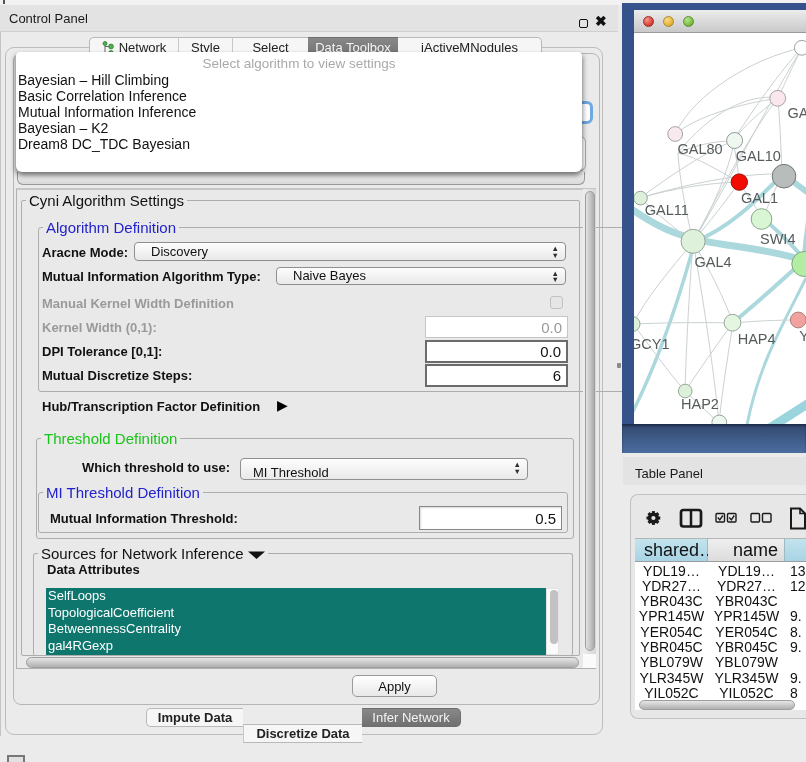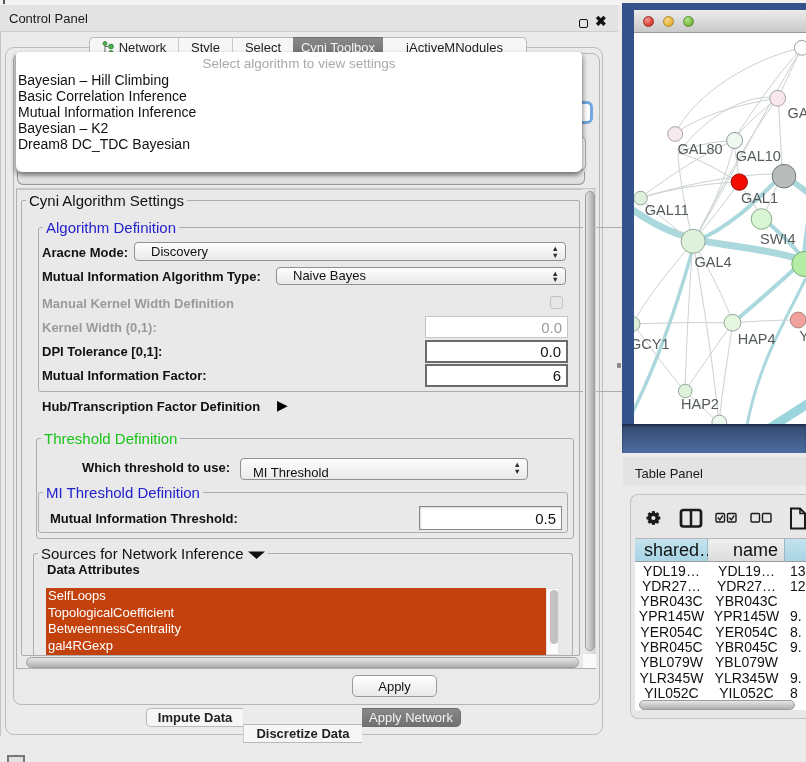--- a/index.html
+++ b/index.html
@@ -45,21 +45,21 @@
 
 .combo { position:absolute; height:20px; border:1px solid #8f8f8f; border-radius:4px;
   background:linear-gradient(#fdfdfd,#e9e9e9); font-size:13px; color:#111;
   display:flex; align-items:center; padding-left:16px; }
 .combo .arr { position:absolute; right:6px; top:3px; font-size:7.5px; color:#2e2e2e; line-height:6.5px; }
 
 .tfield { position:absolute; background:#fff; font-size:15px; color:#111;
   display:flex; align-items:center; justify-content:flex-end; padding-right:5px; }
 
 
-#datalist { left:46px; top:588px; width:500px; height:67px; background:#c2410c;
+#datalist { left:46px; top:588px; width:500px; height:67px; background:#0f766e;
   color:#fff; font-size:13px; overflow:hidden; padding:0 0 0 2px; line-height:16.5px; }
 #listsb { left:546px; top:588px; width:13px; height:67px; background:#fbfbfb;
   border:1px solid #e3e3e3; }
 #listsb .th { position:absolute; left:3px; top:1px; width:8px; height:54px;
   background:#c2c2c2; border-radius:4px; }
 
 
 .vsb-track { position:absolute; background:linear-gradient(90deg,#ededed,#d6d6d6); }
 .vsb-thumb { position:absolute; background:linear-gradient(90deg,#e2e2e2,#ababab); border-radius:6px; border:1px solid #9e9e9e; }
 .hsb-thumb { position:absolute; background:linear-gradient(#e6e6e6,#b0b0b0); border-radius:6px; border:1px solid #9e9e9e; }
@@ -115,43 +115,43 @@
   <div class="abs" id="cp-inner"></div>
 
   <div class="tabbar" style="left:89px; top:37px;">
     <div class="tab first" style="width:89px;"><svg width="13" height="14" viewBox="0 0 13 14" style="margin-right:4px">
           <circle cx="3" cy="2.5" r="2" fill="#4caf50" stroke="#2e7d32" stroke-width="0.8"></circle>
           <circle cx="9" cy="5.5" r="2.4" fill="#4caf50" stroke="#2e7d32" stroke-width="0.8"></circle>
           <circle cx="9" cy="12" r="2.4" fill="#4caf50" stroke="#2e7d32" stroke-width="0.8"></circle>
           <path d="M3 4.5 L3 12 L6.5 12 M3 5.5 L6.5 5.5" stroke="#666" stroke-width="1" fill="none"></path>
         </svg>Network</div>
     <div class="tab sep" style="width:54px;">Style</div>
-    <div class="tab sep" style="width:61px;">Select</div>
-    <div class="tab dark" style="width:90px;">Cyni Toolbox</div>
+    <div class="tab sep" style="width:76px;">Select</div>
+    <div class="tab dark" style="width:90px;">Data Toolbox</div>
     <div class="tab last" style="width:144px;">jActiveMNodules</div>
   </div>
 
   <div class="group" style="left:21px; top:200px; width:559px; height:456px; border-radius:2px;">
     <span class="gt" style="font-weight:normal; color:#111;">Cyni Algorithm Settings</span>
   </div>
 
   <div class="group" style="left:38px; top:227px; width:591px; height:165px;text-align:right;">
     <span class="gt" style="color:#2222cc;">Algorithm Definition</span>
   </div>
   <span class="lbl" style="left:42px; top:245px;">Aracne Mode:</span>
   <div class="combo" style="left:134px; top:242px; width:432px; height:18.5px;">Discovery<span class="arr">▲<br>▼</span></div>
   <span class="lbl" style="left:42px; top:269px;">Mutual Information Algorithm Type:</span>
   <div class="combo" style="left:276px; top:266.5px; width:290px; height:18.5px;">Naive Bayes<span class="arr">▲<br>▼</span></div>
   <span class="lbl dis" style="left:42px; top:296px;">Manual Kernel Width Definition</span>
   <div class="abs" style="left:550px; top:296px; width:13px; height:13px; background:#e6e6e6; border:1px solid #c2c2c2; border-radius:3px;"></div>
   <span class="lbl dis" style="left:42px; top:320px;">Kernel Width (0,1):</span>
   <div class="tfield" style="left:425px; top:316px; width:143px; height:22px; border:1px solid #c6c6c6; color:#9a9a9a;">0.0</div>
   <span class="lbl" style="left:42px; top:344px;">DPI Tolerance [0,1]:</span>
   <div class="tfield" style="left:425px; top:340px; width:143px; height:23px; border:2px solid #6b6b6b;">0.0</div>
-  <span class="lbl" style="left:42px; top:368px;">Mutual Information Factor:</span>
+  <span class="lbl" style="left:42px; top:368px;">Mutual Discretize Steps:</span>
   <div class="tfield" style="left:425px; top:364px; width:143px; height:23px; border:2px solid #6b6b6b;">6</div>
 
   <span class="lbl" style="left:42px; top:399px;">Hub/Transcription Factor Definition</span>
   <span class="abs" style="left:277px; top:397px; font-size:14px;">▶</span>
 
   <div class="group" style="left:36px; top:438px; width:538px; height:101px;">
     <span class="gt" style="color:#19c419;">Threshold Definition</span>
   </div>
   <span class="lbl" style="left:82px; top:460px;">Which threshold to use:</span>
   <div class="combo" style="left:240px; top:458px; width:288px; height:22px; padding-left:12px; align-items:flex-start; padding-top:6px;">MI Threshold<span class="arr">▲<br>▼</span></div>
@@ -175,21 +175,21 @@
   <div class="vsb-track abs" style="left:583px; top:189px; width:13px; height:479px;"></div>
   <div class="abs" style="left:583px; top:654px; width:13px; height:14px; background:#fafafa;"></div>
   <div class="vsb-thumb abs" style="left:585px; top:191px; width:10px; height:460px;"></div>
   <div class="hsb-thumb abs" style="left:26px; top:657px; width:553px; height:11px;"></div>
 
   <div class="abs" id="apply">Apply</div>
 
   <div class="tabbar" style="left:146px; top:708px;">
     <div class="tab first" style="width:97px; font-weight:bold; height:19px;">Impute Data</div>
     <div class="tab sep" style="width:119px; font-weight:bold; height:19px;margin-top:16px;">Discretize Data</div>
-    <div class="tab dark last" style="width:99px; height:19px;">Apply Network</div>
+    <div class="tab dark last" style="width:99px; height:19px;">Infer Network</div>
   </div>
 
   <div class="abs" style="left:7px; top:755px; width:18px; height:10px; background:#e0e0e0; border:2px solid #777;"></div>
 
   <div class="abs" style="left:400px; top:101px; width:193px; height:23px; border:3px solid #72a7e0; border-radius:6px; background:#fff;"></div>
   <div class="abs" style="left:400px; top:136px; width:186px; height:35px; border:1px solid #aaa; border-radius:6px; background:#fff;"></div>
   <div class="abs" style="left:17px; top:172px; width:568px; height:13px; border:1px solid #999; border-top:none; border-radius:0 0 6px 6px; background:linear-gradient(#f4f4f4,#d9d9d9);"></div>
 
   <div class="abs" id="popup">
     <div class="ph">Select algorithm to view settings</div>

